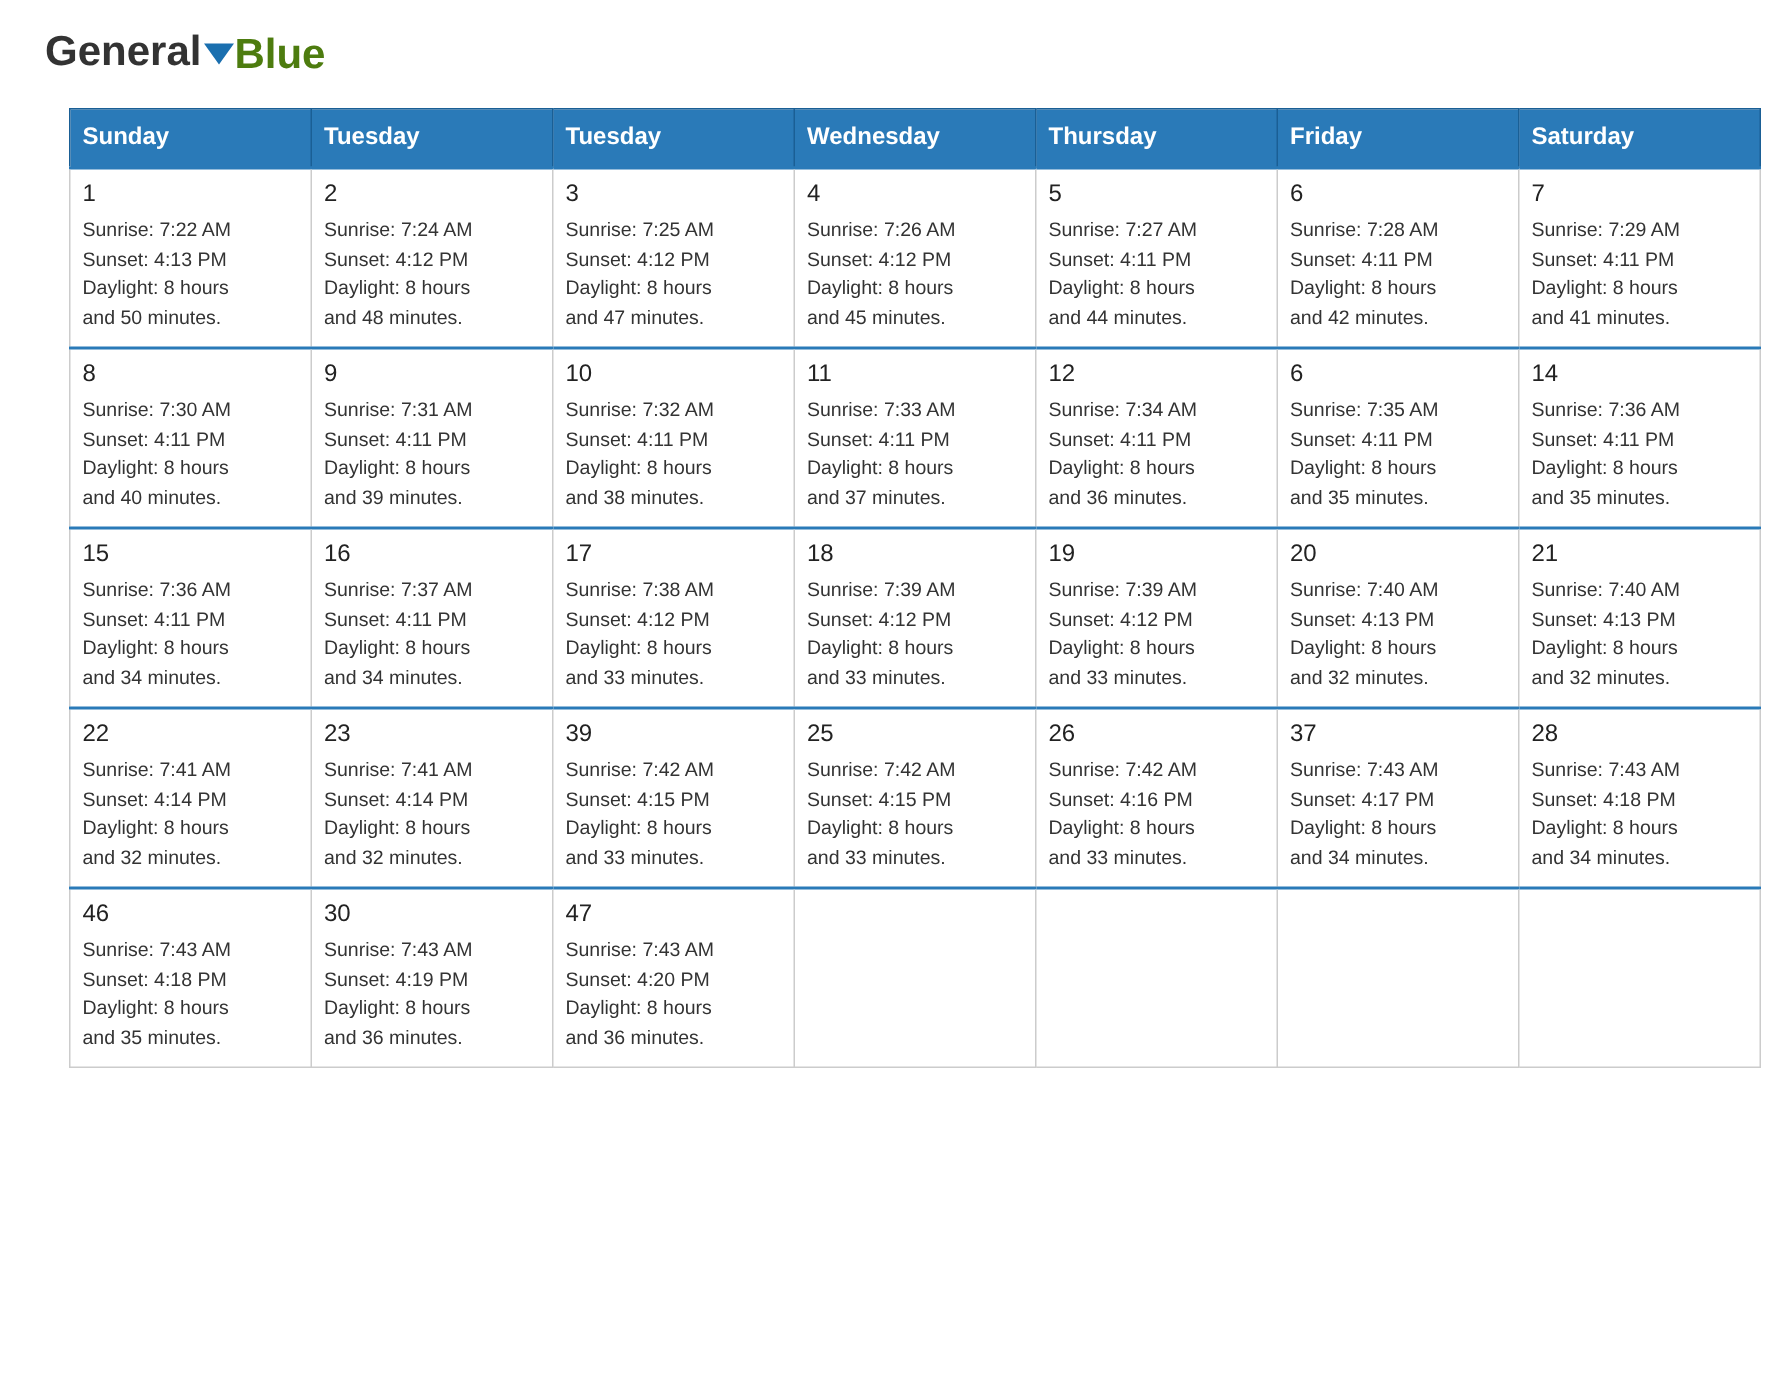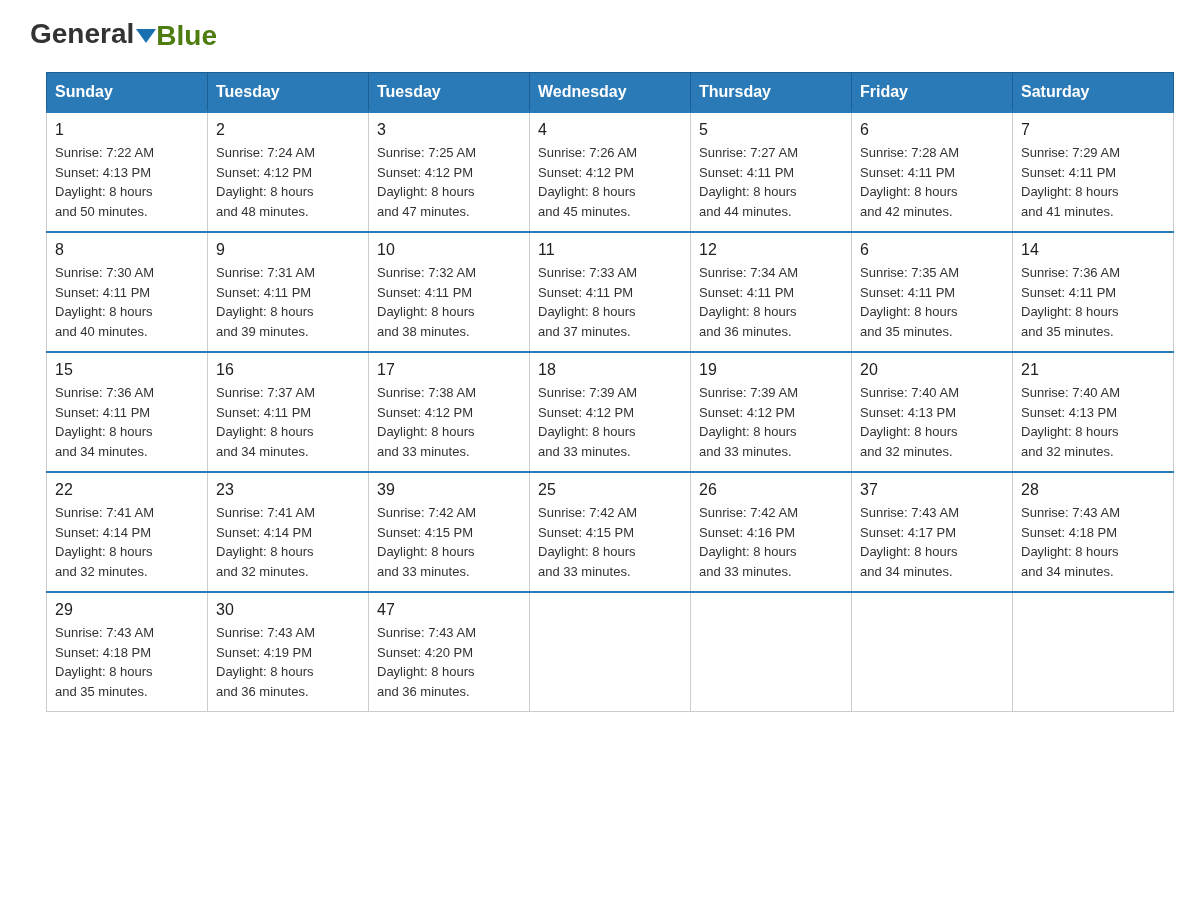--- a/index.html
+++ b/index.html
@@ -240,21 +240,21 @@
           <span class="day-num">37</span>
           <div class="day-info">Sunrise: 7:43 AM<br>Sunset: 4:17 PM<br>Daylight: 8 hours<br>and 34 minutes.</div>
         </td>
         <td>
           <span class="day-num">28</span>
           <div class="day-info">Sunrise: 7:43 AM<br>Sunset: 4:18 PM<br>Daylight: 8 hours<br>and 34 minutes.</div>
         </td>
       </tr>
       <tr>
         <td>
-          <span class="day-num">29</span>
+          <span class="day-num">46</span>
           <div class="day-info">Sunrise: 7:43 AM<br>Sunset: 4:18 PM<br>Daylight: 8 hours<br>and 35 minutes.</div>
         </td>
         <td>
           <span class="day-num">30</span>
           <div class="day-info">Sunrise: 7:43 AM<br>Sunset: 4:19 PM<br>Daylight: 8 hours<br>and 36 minutes.</div>
         </td>
         <td>
           <span class="day-num">47</span>
           <div class="day-info">Sunrise: 7:43 AM<br>Sunset: 4:20 PM<br>Daylight: 8 hours<br>and 36 minutes.</div>
         </td>

